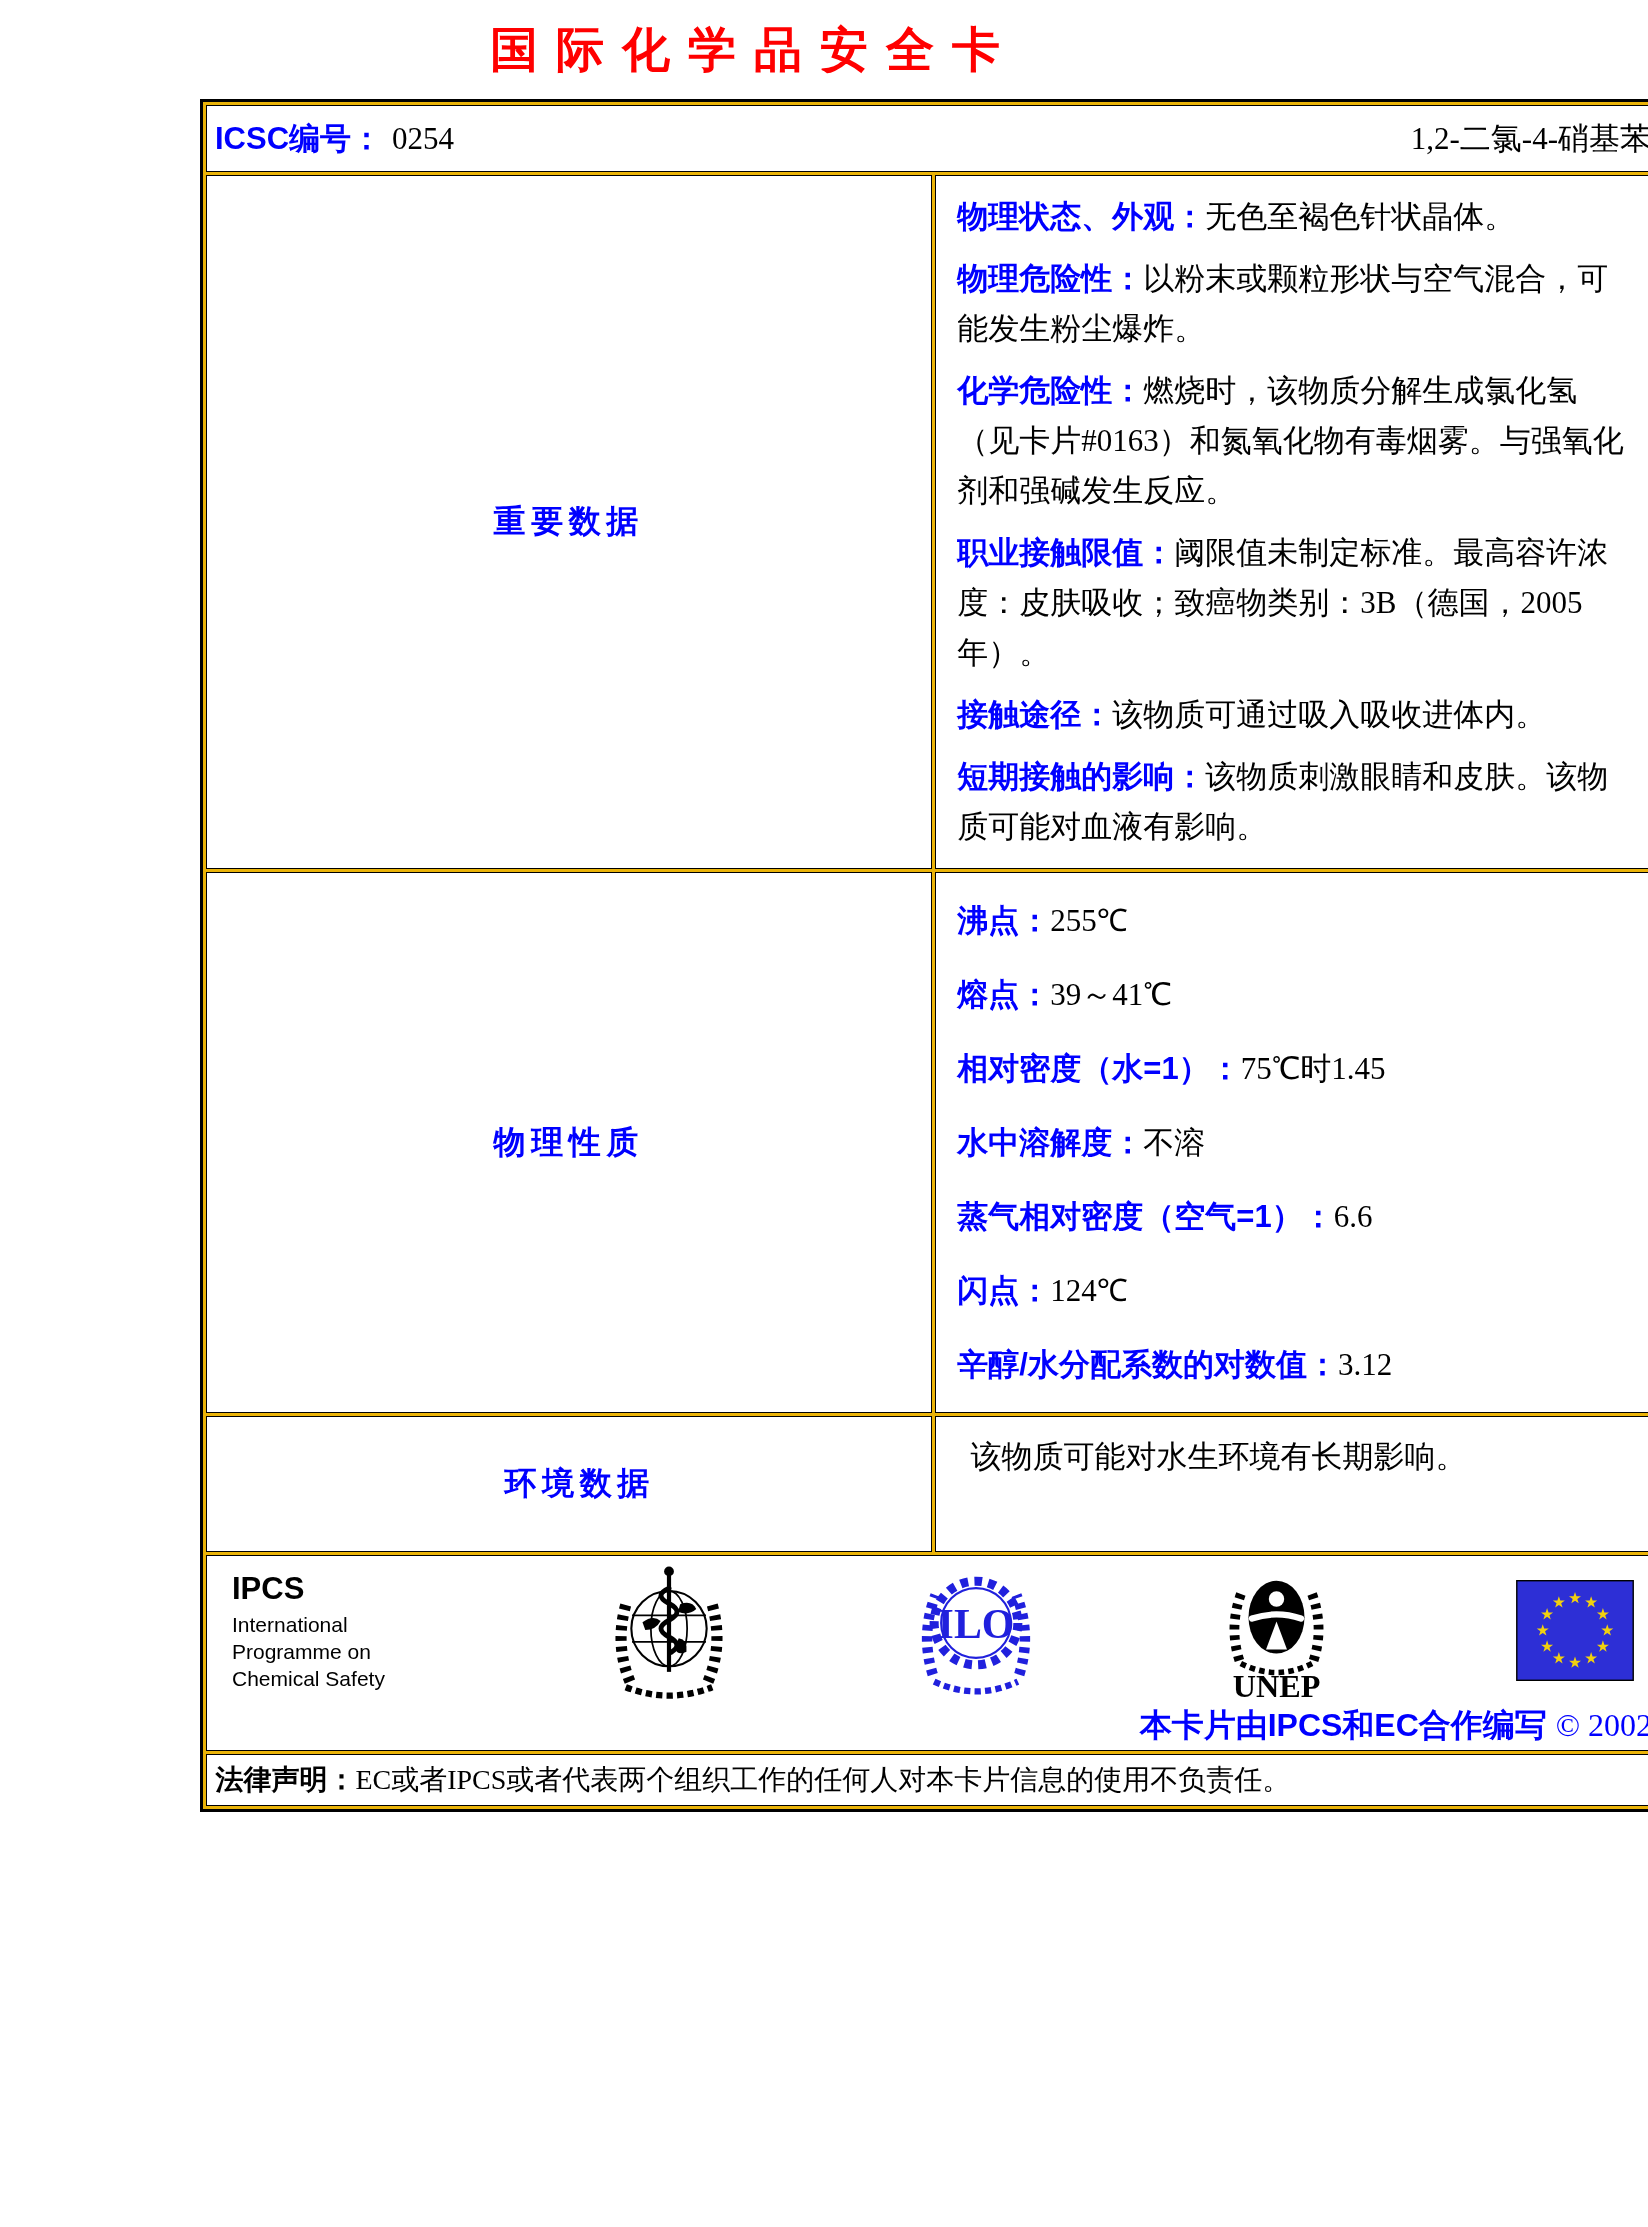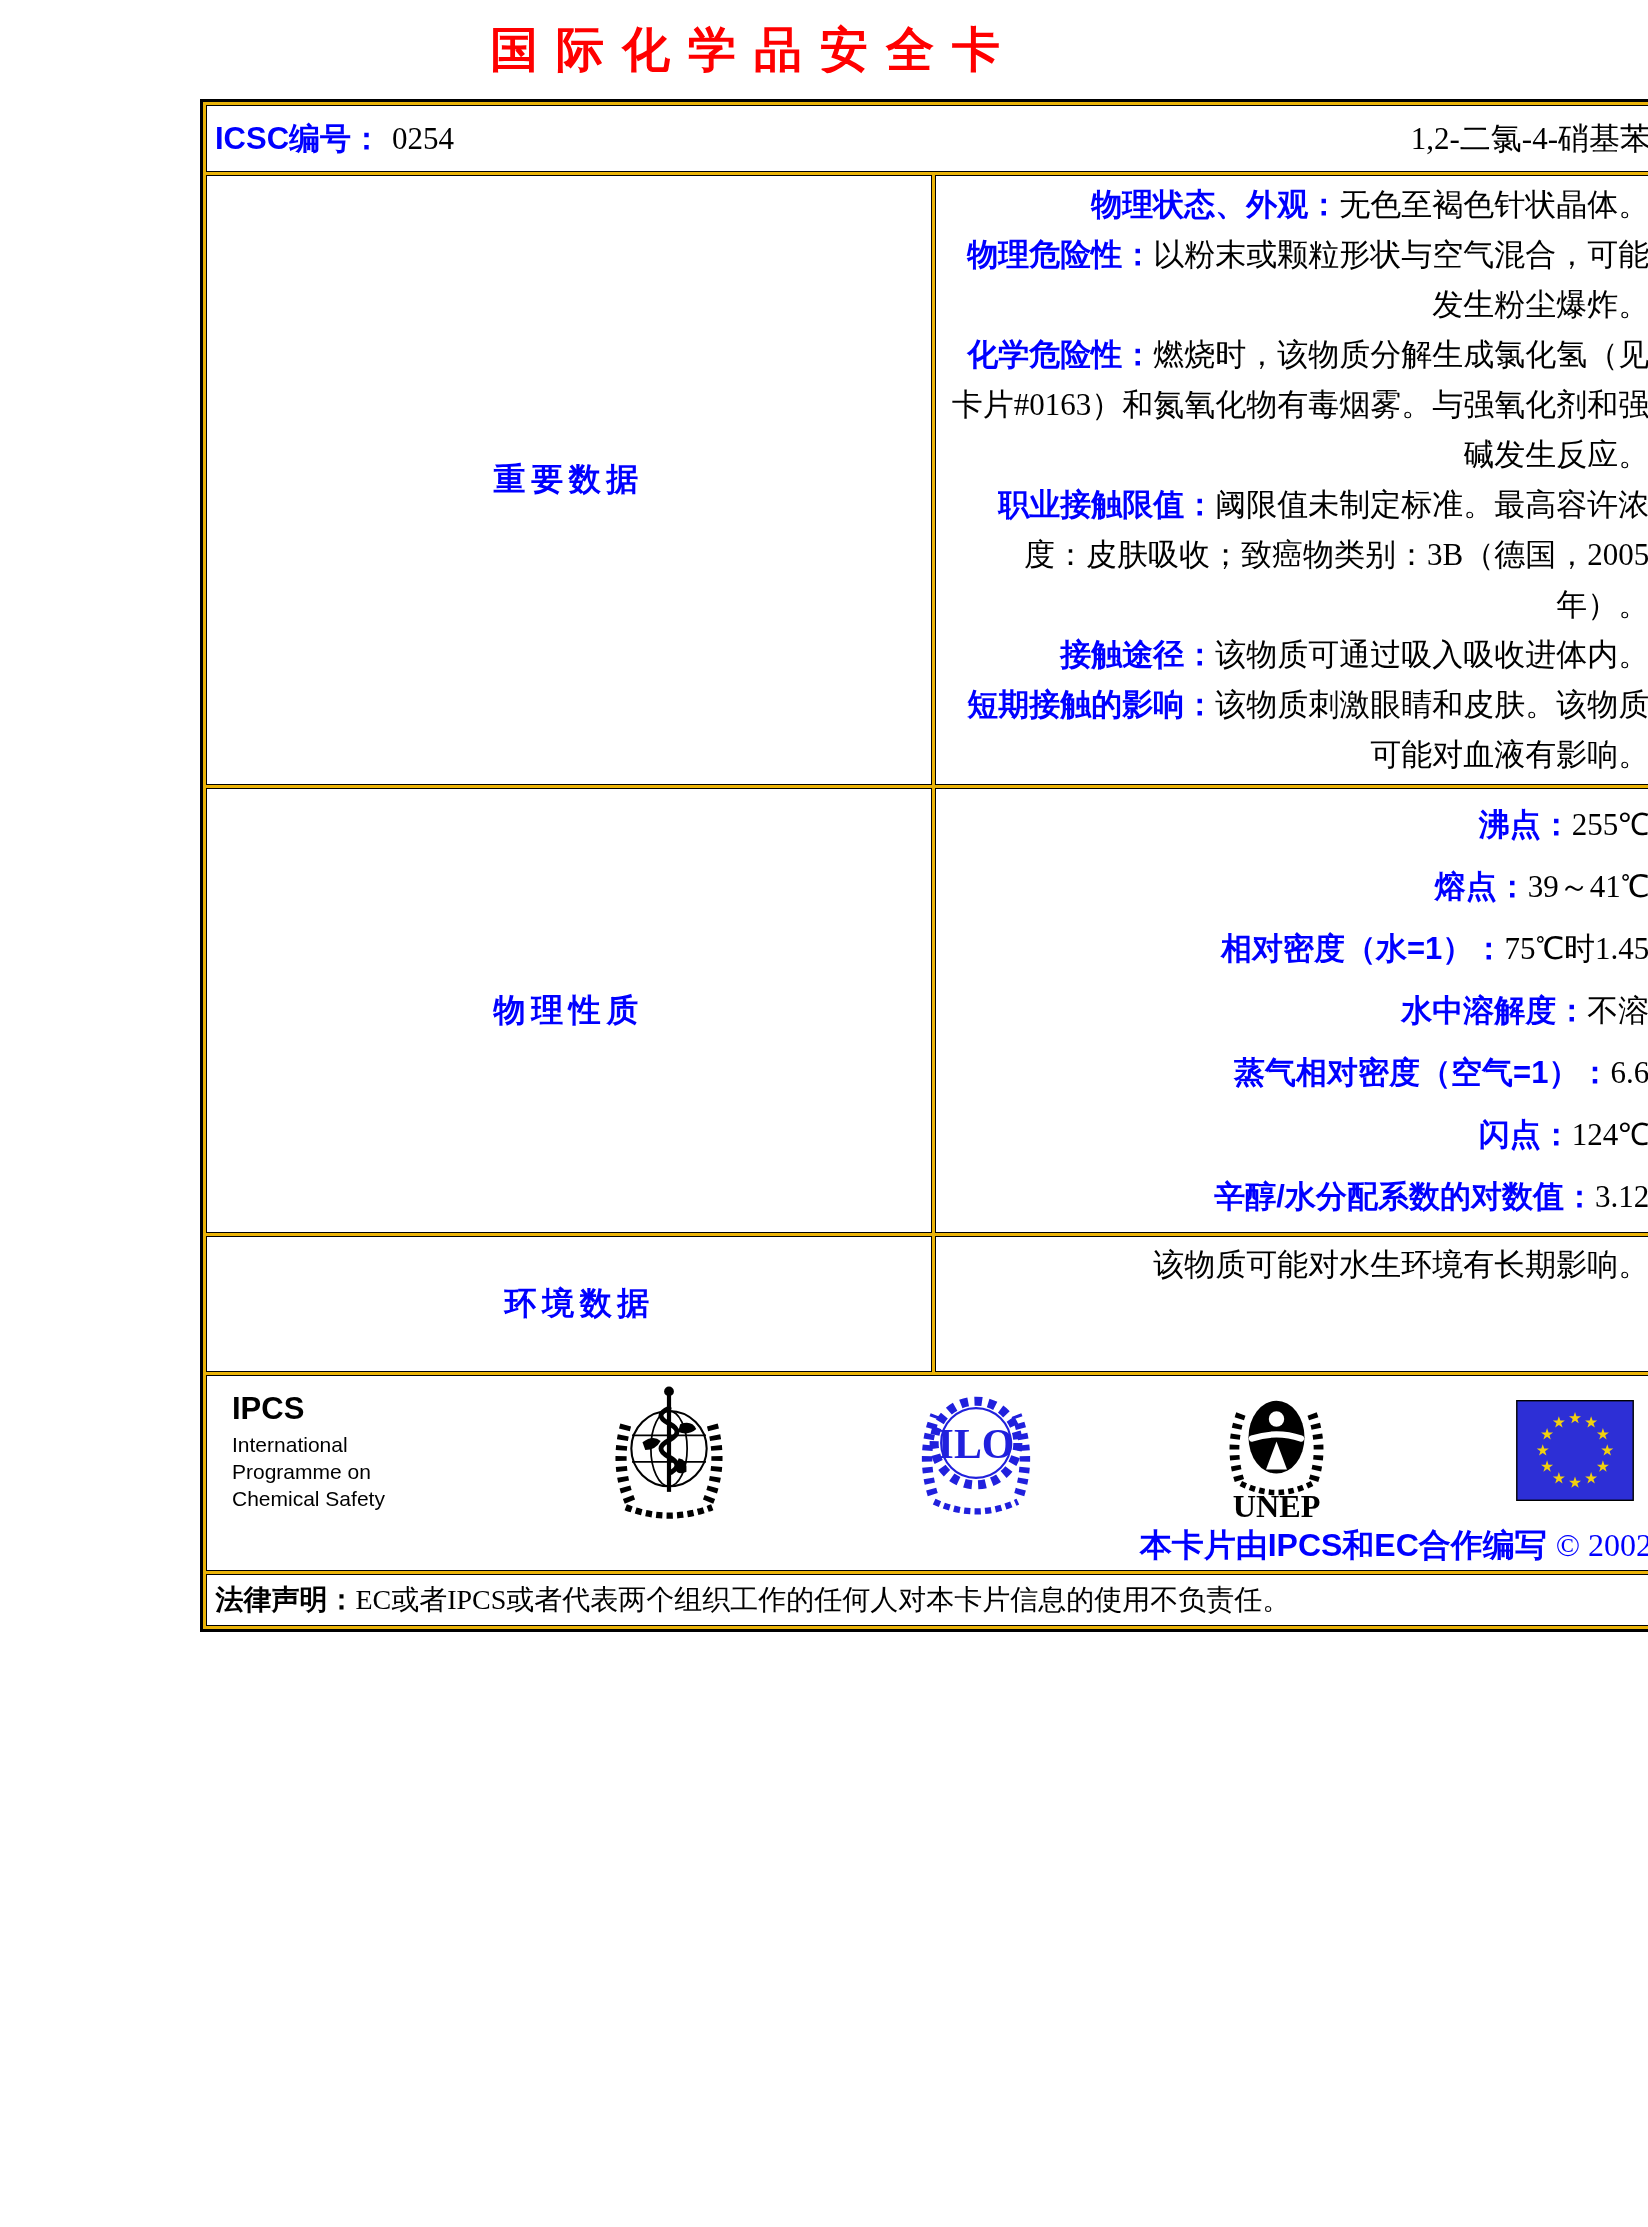--- a/index.html
+++ b/index.html
@@ -15,21 +15,21 @@
                border:3.5px solid #000; border-collapse:separate; border-spacing:3.5px;
                background:#eab308; table-layout:fixed; }
   td { border:1.4px solid #000; background:#fff; box-sizing:border-box;
        vertical-align:top; overflow:hidden; }
 
   .label-cell { width:168px; vertical-align:middle; text-align:center;
                 color:#0000ff; font-family:"Liberation Sans", sans-serif;
                 font-weight:bold; font-size:32px; letter-spacing:5.6px; }
 
   .content-cell { padding:4.2px 9.8px; font-size:31px; }
-  .content-cell p { margin:0;text-align:right; }
+  .content-cell p { margin:12px; }
   .important-cell p { line-height:50px; }
   .physical-cell p  { line-height:62px; }
   .env-cell p, .add-cell p { line-height:48px; }
 
   .lbl { color:#0000ff; font-family:"Liberation Sans", sans-serif; font-weight:bold; }
   .blk { color:#000; }
 
   .head-cell { height:67px; vertical-align:middle; }
   .head-flex { display:flex; justify-content:space-between; align-items:center;
                padding:0 7px; font-size:31px; }

